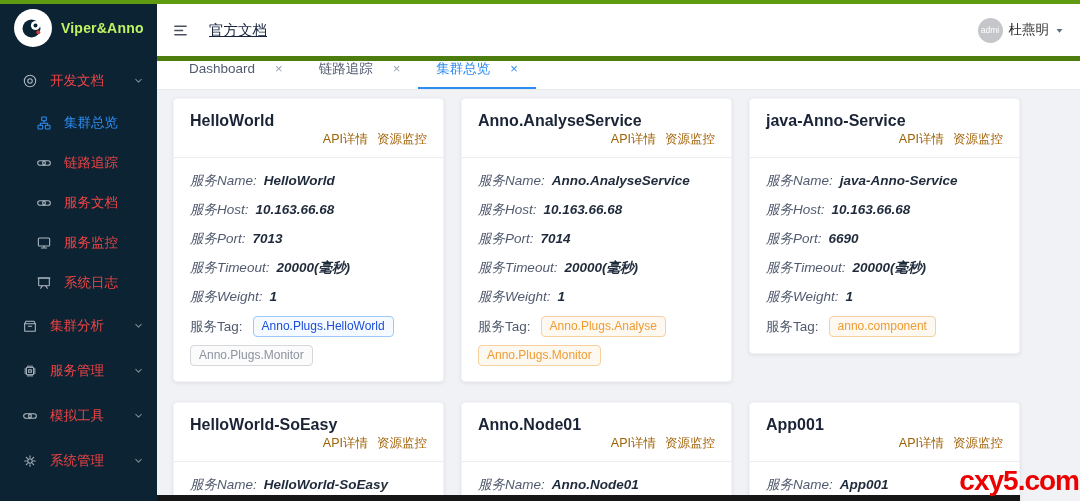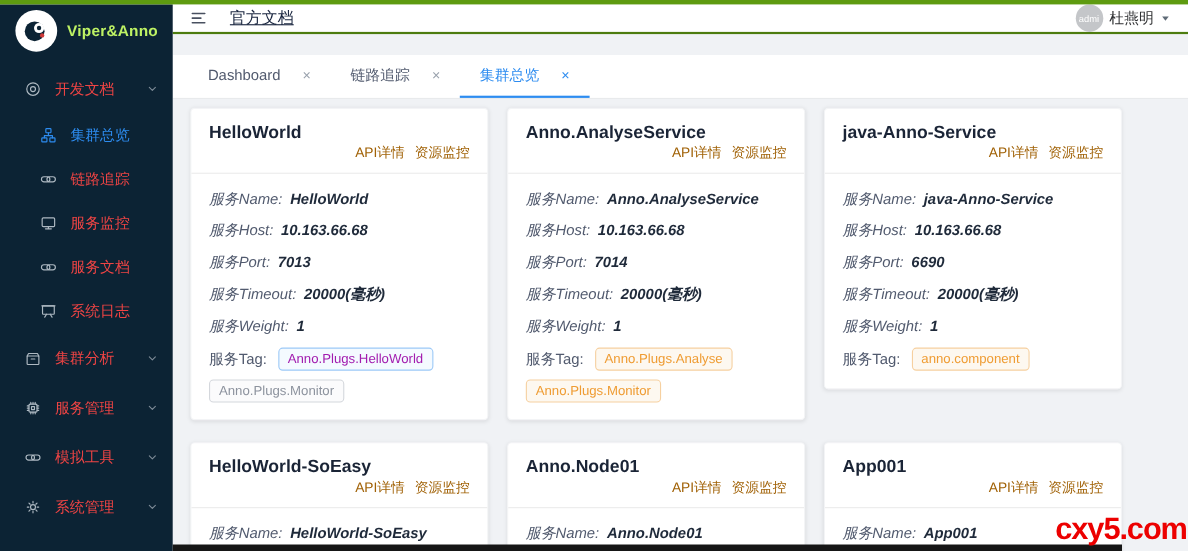--- a/index.html
+++ b/index.html
@@ -19,22 +19,22 @@
   .menu { margin-top:6px; }
   .menu-item { height:45px; display:flex; align-items:center; padding:0 12px 0 22px; color:#ef4444; font-size:13.5px; cursor:pointer; }
   .menu-item .mi-icon { width:17px; height:17px; display:flex; align-items:center; color:#aeb9c2; flex:none; }
   .menu-item .mi-label { margin-left:11px; flex:1; white-space:nowrap; }
   .menu-item .mi-chevron { width:12px; color:#7e8b97; display:flex; align-items:center; }
   .submenu .menu-item { height:40px; padding-left:36px; font-size:13.5px; }
   .menu-item.active { color:#2d8cf0; }
   .menu-item.active .mi-icon { color:#2d8cf0; }
 
   
-  .header { position:absolute; left:157px; top:4px; right:0; height:27px; background:#fff;
-    display:flex; align-items:center; padding:0 16px 0 10px; border-bottom:2px solid #4d7c0f; z-index:10; }
+  .header { position:absolute; left:157px; top:4px; right:0; height:57px; background:#fff;
+    display:flex; align-items:center; padding:0 16px 0 10px; border-bottom:5px solid #4d7c0f; z-index:10; }
   .fold-btn { width:26px; height:26px; display:flex; align-items:center; justify-content:center; color:#495060; cursor:pointer; }
   .doc-link { margin-left:16px; font-size:14.5px; color:#17233d; text-decoration:underline; cursor:pointer; }
   .header-spacer { flex:1; }
   .user-box { display:flex; align-items:center; gap:6px; cursor:pointer; }
   .avatar { width:25px; height:25px; border-radius:50%; background:#c4c6c9; color:#fff; font-size:8.5px;
     display:flex; align-items:center; justify-content:center; overflow:hidden; }
   .user-name { font-size:13.5px; color:#303133; }
   .user-caret { color:#5f6b77; display:flex; }
 
   
@@ -52,21 +52,21 @@
   .card-header { padding:13px 16px 9px; border-bottom:1px solid #ececec; }
   .card-title { font-size:16px; font-weight:bold; color:#1a2436; }
   .card-links { text-align:right; margin-top:1px; font-size:12.5px; }
   .card-links a { color:#a16207; text-decoration:none; margin-left:9px; cursor:pointer; }
   .card-body { padding:13px 16px 15px; font-size:13.5px; }
   .field-row { margin-bottom:10px; line-height:19px; color:#515a6e;font-style:italic; }
   .field-value { font-weight:bold; color:#1f2a3a; margin-left:7px; }
   .tag-row { display:flex; flex-wrap:wrap; align-items:flex-start; row-gap:7px; column-gap:6px; color:#515a6e; line-height:22px; }
   .tag-row .tag-label { margin-right:4px; }
   .tag { border:1px solid; border-radius:4px; padding:1px 8px; font-size:12px; line-height:17px; white-space:nowrap; }
-  .tag.blue   { color:#a21caf; border-color:#9cc9f7; background:#f4faff; }
+  .tag.blue   { color:#1d4ed8; border-color:#9cc9f7; background:#f4faff; }
   .tag.gray   { color:#8d939e; border-color:#d4d7dc; background:#fbfbfc; }
   .tag.orange { color:#ef9c33; border-color:#f6d0a0; background:#fdf8f0; }
 
   
   .bottom-strip { position:absolute; left:157px; bottom:0; width:863px; height:6px; background:#161616; z-index:40; }
   .watermark { position:absolute; right:1px; bottom:4px; font-size:28px; font-weight:800; color:#ec0000; z-index:50; letter-spacing:-1px; }
 
   svg { display:block; }
 </style>
 </head>
@@ -118,34 +118,34 @@
             <svg width="16" height="16" viewBox="0 0 24 24" fill="none" stroke="currentColor" stroke-width="1.6" stroke-linecap="round" stroke-linejoin="round">
               <rect x="2.5" y="8.5" width="11.5" height="7" rx="3.5"></rect>
               <rect x="10" y="8.5" width="11.5" height="7" rx="3.5"></rect>
             </svg>
           </span>
           <span class="mi-label">链路追踪</span>
         </div>
         <div class="menu-item">
           <span class="mi-icon">
             <svg width="16" height="16" viewBox="0 0 24 24" fill="none" stroke="currentColor" stroke-width="1.6" stroke-linecap="round" stroke-linejoin="round">
+              <rect x="2.5" y="8.5" width="11.5" height="7" rx="3.5"></rect>
+              <rect x="10" y="8.5" width="11.5" height="7" rx="3.5"></rect>
+            </svg>
+          </span>
+          <span class="mi-label">服务文档</span>
+        </div>
+        <div class="menu-item">
+          <span class="mi-icon">
+            <svg width="16" height="16" viewBox="0 0 24 24" fill="none" stroke="currentColor" stroke-width="1.6" stroke-linecap="round" stroke-linejoin="round">
               <rect x="3.5" y="4.5" width="17" height="12" rx="1.5"></rect>
               <path d="M12 16.5v3M8 19.5h8"></path>
             </svg>
           </span>
           <span class="mi-label">服务监控</span>
-        </div>
-        <div class="menu-item">
-          <span class="mi-icon">
-            <svg width="16" height="16" viewBox="0 0 24 24" fill="none" stroke="currentColor" stroke-width="1.6" stroke-linecap="round" stroke-linejoin="round">
-              <rect x="2.5" y="8.5" width="11.5" height="7" rx="3.5"></rect>
-              <rect x="10" y="8.5" width="11.5" height="7" rx="3.5"></rect>
-            </svg>
-          </span>
-          <span class="mi-label">服务文档</span>
         </div>
         <div class="menu-item">
           <span class="mi-icon">
             <svg width="16" height="16" viewBox="0 0 24 24" fill="none" stroke="currentColor" stroke-width="1.6" stroke-linecap="round" stroke-linejoin="round">
               <rect x="4" y="4.5" width="16" height="11.5" rx="1"></rect>
               <path d="M3 4.5h18M9.5 16l-2.5 4M14.5 16l2.5 4"></path>
             </svg>
           </span>
           <span class="mi-label">系统日志</span>
         </div>

